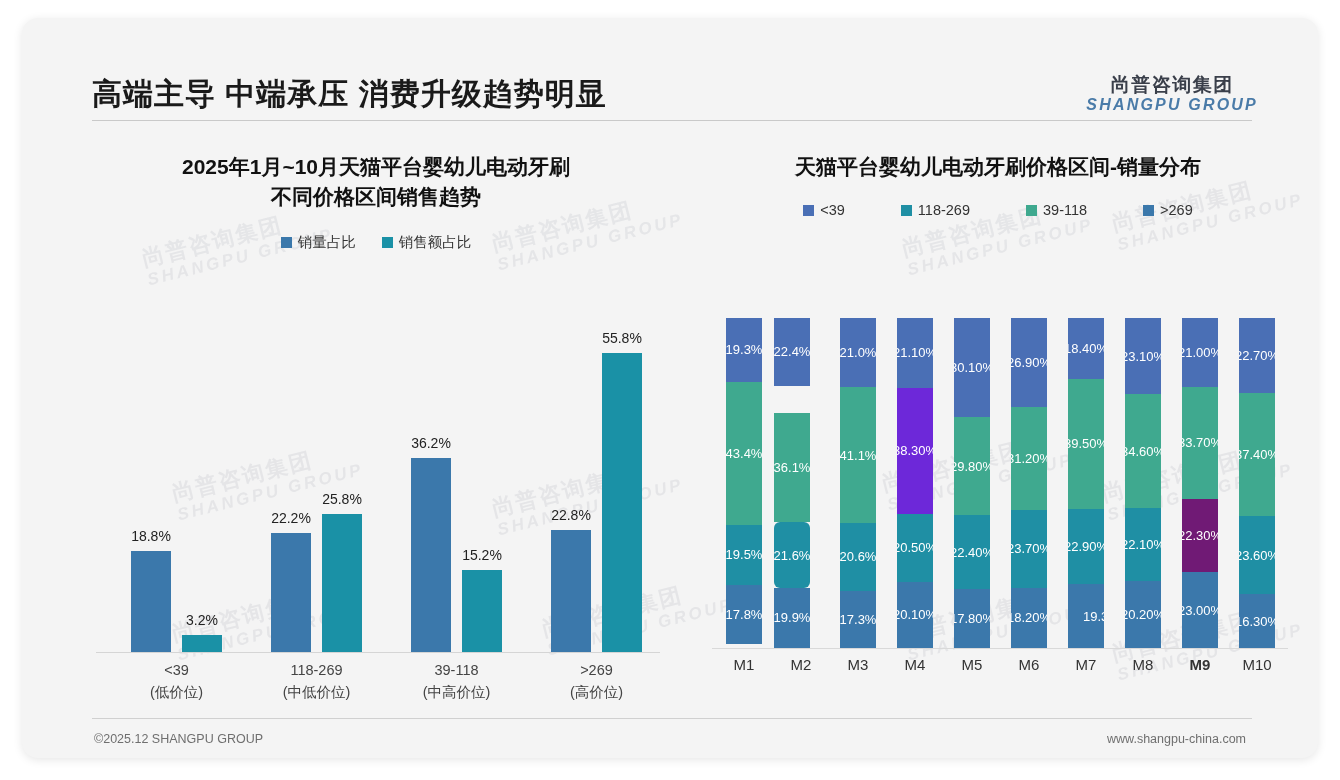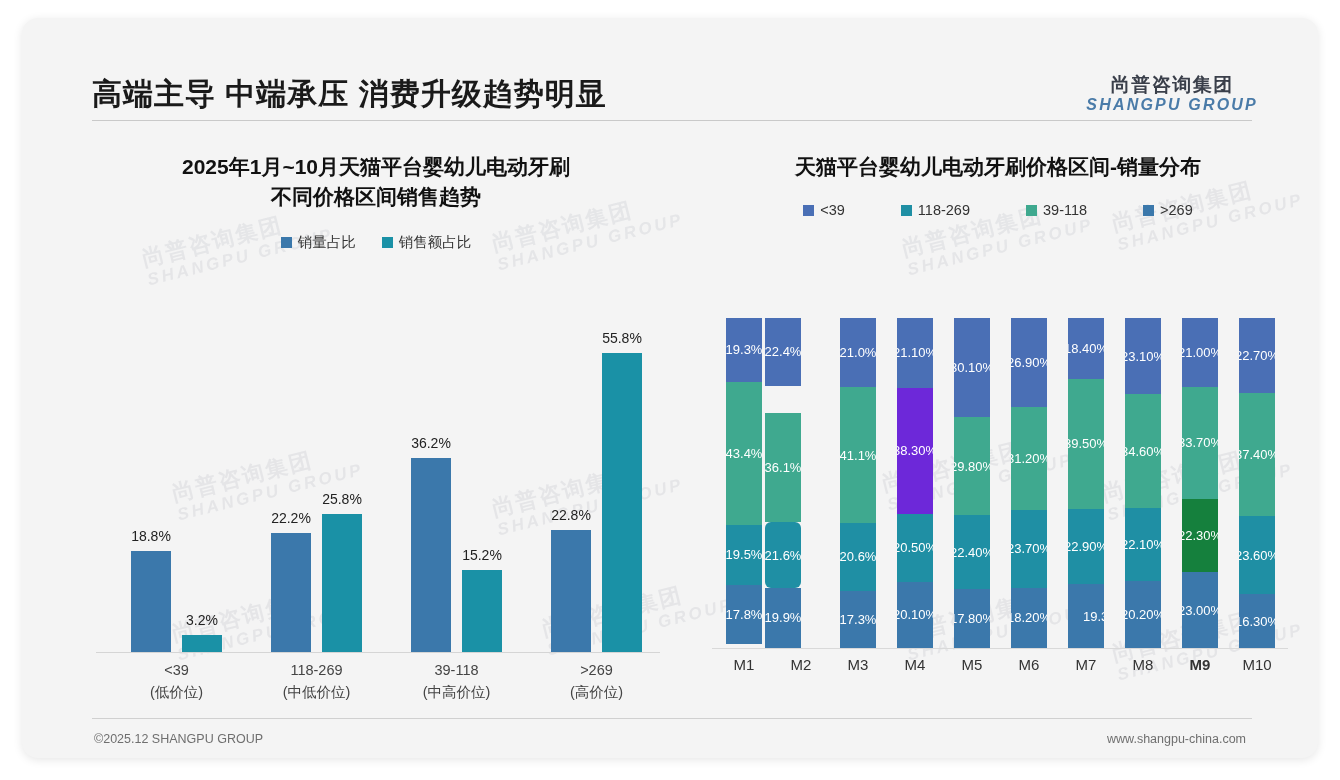--- a/index.html
+++ b/index.html
@@ -267,21 +267,21 @@
             <div class="seg" style="height: 143.22px; background: rgb(63, 169, 143);">
               <span>43.4%</span>
             </div>
             <div class="seg" style="height: 60px; background: rgb(31, 143, 164);">
               <span>19.5%</span>
             </div>
             <div class="seg" style="height: 58.74px; background: rgb(59, 120, 171);">
               <span>17.8%</span>
             </div>
           </div>
-          <div class="scol" style="left: 53px; text-align: center;">
+          <div class="scol" style="left: 62px; text-align: center;">
             <div class="seg" style="height: 73.92px; background: rgb(74, 111, 181);">
               <span>22.4%</span>
             </div>
             <div class="seg" style="height: 119.13px; background: rgb(63, 169, 143); margin-top: 27px;">
               <span>36.1%</span>
             </div>
             <div class="seg" style="height: 71px; background: rgb(31, 143, 164); border-radius: 6px;">
               <span>21.6%</span>
             </div>
             <div class="seg" style="height: 65.67px; background: rgb(59, 120, 171);">
@@ -372,21 +372,21 @@
               <span>20.20%</span>
             </div>
           </div>
           <div class="scol" style="left: 470px;">
             <div class="seg" style="height: 69.3px; background: rgb(74, 111, 181);">
               <span>21.00%</span>
             </div>
             <div class="seg" style="height: 111.21px; background: rgb(63, 169, 143);">
               <span>33.70%</span>
             </div>
-            <div class="seg" style="height: 73.59px; background: #15803d;">
+            <div class="seg" style="height: 73.59px; background: #701a75;">
               <span>22.30%</span>
             </div>
             <div class="seg" style="height: 75.9px; background: rgb(59, 120, 171);">
               <span>23.00%</span>
             </div>
           </div>
           <div class="scol" style="left: 527px;">
             <div class="seg" style="height: 74.91px; background: rgb(74, 111, 181);">
               <span>22.70%</span>
             </div>

